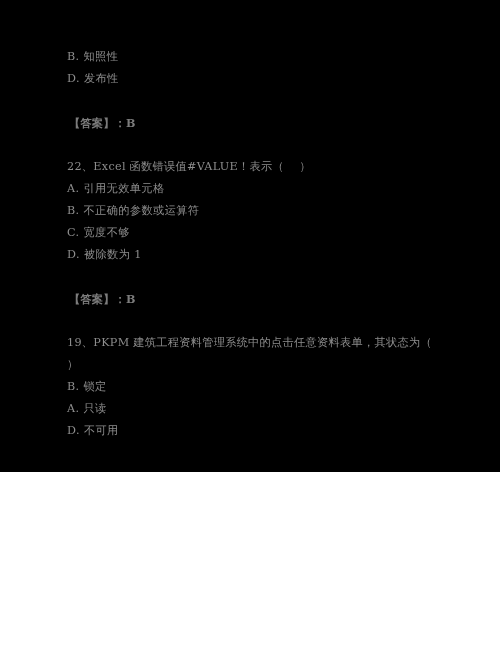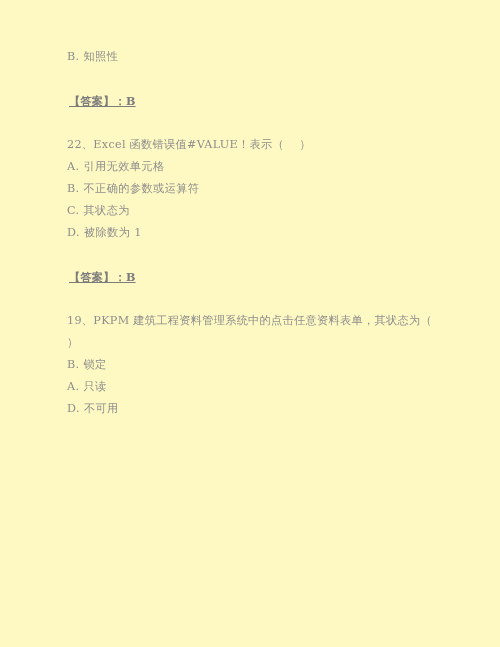--- a/index.html
+++ b/index.html
@@ -12,22 +12,22 @@
     width: 500px;
     height: 647px;
     font-family: "DejaVu Serif", "Liberation Serif", serif;
     color: #8d8d8d;
     -webkit-font-smoothing: antialiased;
     overflow: hidden;
   }
   .page {
     position: relative;
     width: 500px;
-    height: 647px;
-    background: #fef9c3;
+    height: 472px;
+    background: #000000;
     box-sizing: border-box;
     padding: 46px 40px 0 67px;
   }
   .doc-body {
     font-size: 11.2px;
     line-height: 22px;
     letter-spacing: 0.35px;
   }
   .line {
     white-space: pre-wrap;
@@ -38,49 +38,49 @@
     letter-spacing: 0.4px;
   }
   .stem {
     letter-spacing: 0.3px;
   }
   .answer {
     color: #7c7c7c;
     font-weight: 700;
     letter-spacing: 0.2px;
     padding-left: 2px;
-    text-decoration: underline;
   }
   .gap {
     height: 22px;
   }
   .block {
     margin: 0;
     padding: 0;
   }
 </style>
 </head>
 <body>
 
 <div class="page">
   <div class="doc-body">
 
     <div class="block">
       <div class="line opt">B. 知照性</div>
+      <div class="line opt">D. 发布性</div>
       <div class="gap"></div>
       <div class="line answer">【答案】：B</div>
       <div class="gap"></div>
     </div>
 
 
     <div class="block">
       <div class="line stem">22、Excel 函数错误值#VALUE！表示（    ）</div>
       <div class="line opt">A. 引用无效单元格</div>
       <div class="line opt">B. 不正确的参数或运算符</div>
-      <div class="line opt">C. 其状态为</div>
+      <div class="line opt">C. 宽度不够</div>
       <div class="line opt">D. 被除数为 1</div>
       <div class="gap"></div>
       <div class="line answer">【答案】：B</div>
       <div class="gap"></div>
     </div>
 
     <div class="block">
       <div class="line stem">19、PKPM 建筑工程资料管理系统中的点击任意资料表单，其状态为（</div>
       <div class="line stem">）</div>
       <div class="line opt">B. 锁定</div>

